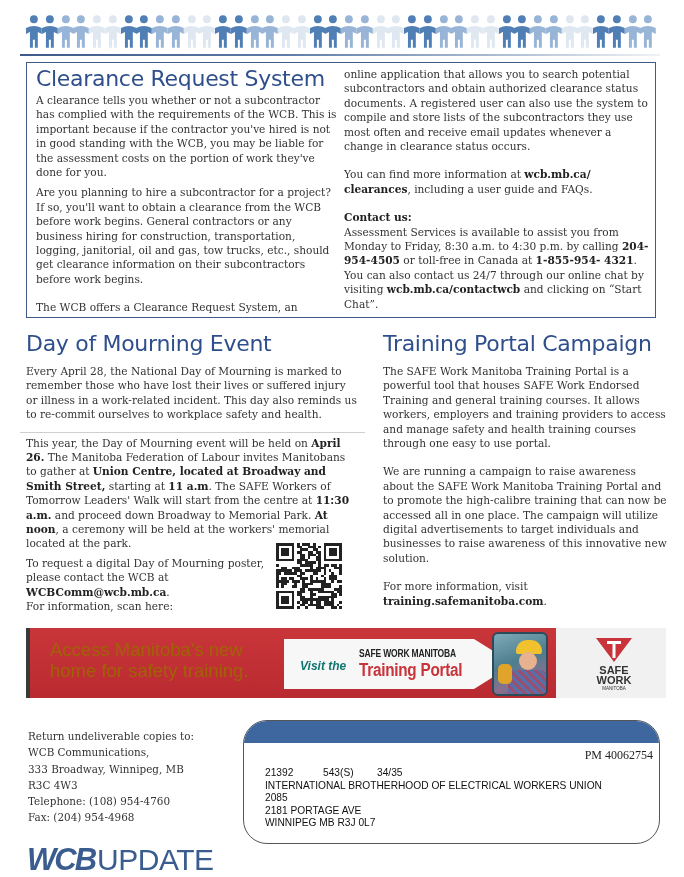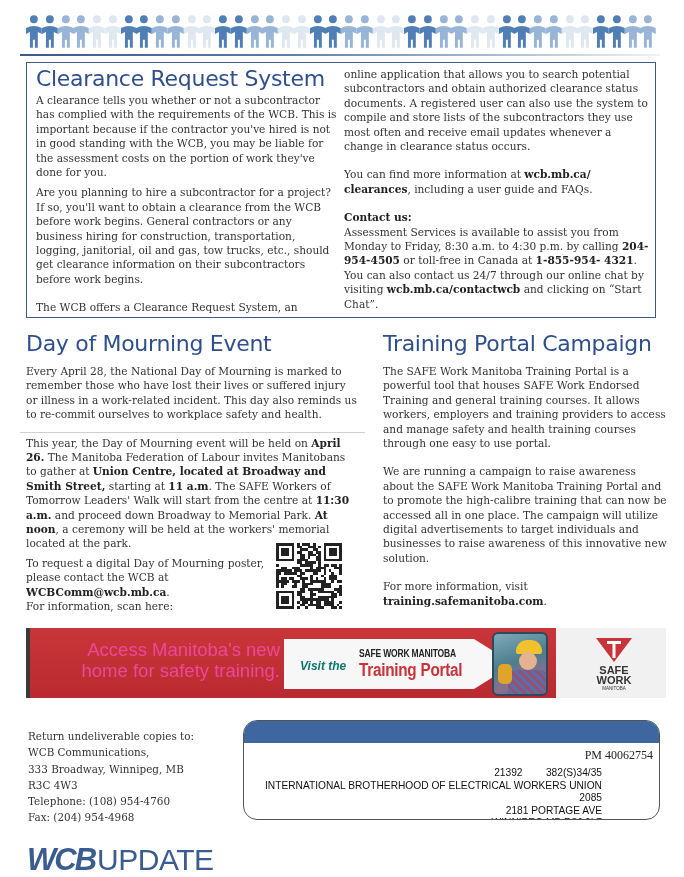--- a/index.html
+++ b/index.html
@@ -30,22 +30,22 @@
   .mourning-p2 { margin-top: 17px; }
   .request-block { position: absolute; left: 26px; top: 556px; width: 240px; }
   .qr { position: absolute; left: 276px; top: 543px; width: 66px; height: 66px; }
 
   .training { position: absolute; left: 383px; top: 330px; width: 285px; }
   .training p.body { font-size: 10.6px; }
 
   .banner { position: absolute; left: 26px; top: 628px; width: 640px; height: 70px; }
   .banner-red { position: absolute; left: 0; top: 0; width: 530px; height: 70px;
     background: linear-gradient(180deg, #c9363a 0%, #b92a30 100%); border-left: 4px solid #3a3a3a; }
-  .banner-headline { position: absolute; left: 24px; top: 11px; width: 230px; color: #ec4899;
-    font-family: "Liberation Sans", sans-serif; font-size: 18.5px; line-height: 21px; font-weight: normal; text-align: right; }
+  .banner-headline { position: absolute; left: 24px; top: 11px; width: 230px; color: #a16207;
+    font-family: "Liberation Sans", sans-serif; font-size: 18.5px; line-height: 21px; font-weight: normal; }
   .banner-arrow { position: absolute; left: 258px; top: 11px; width: 230px; height: 50px; }
   .banner-arrow svg { width: 100%; height: 100%; display: block; }
   .visit-label { position: absolute; left: 274px; top: 31px; font-family: "Liberation Sans", sans-serif;
     font-weight: bold; font-size: 12px; color: #0f766e; font-style: italic; }
   .swm-small { position: absolute; left: 333px; top: 20px; font-family: "Liberation Sans", sans-serif;
     font-weight: bold; font-size: 10px; color: #222; letter-spacing: -0.2px; transform: scaleX(0.85); transform-origin: left; }
   .training-portal-label { position: absolute; left: 333px; top: 32px; font-family: "Liberation Sans", sans-serif;
     font-weight: bold; font-size: 18px; color: #c8343a; letter-spacing: -0.3px; transform: scaleX(0.85); transform-origin: left; }
   .phone-photo { position: absolute; left: 466px; top: 4px; width: 56px; height: 64px; border-radius: 6px;
     background: linear-gradient(160deg, #7fa9b8 0%, #4c7e8e 45%, #8b6f8f 75%, #3d5f86 100%); border: 2px solid #2c4a5a; overflow: hidden; }
@@ -56,22 +56,22 @@
   .banner-logo-panel { position: absolute; left: 530px; top: 0; width: 110px; height: 70px; background: #f1f1f1; }
   .swm-logo { position: absolute; left: 568px; top: 8px; width: 40px; height: 60px; }
   .swm-logo svg { width: 100%; height: 100%; display: block; }
 
   .return-block { position: absolute; left: 28px; top: 728px; width: 230px; }
   .return-block p.body { font-size: 10.4px; line-height: 16.3px; }
   .wcb-logo { position: absolute; left: 27px; top: 828px; height: 34px; display: flex; align-items: baseline; }
   .wcb-logo .wcb { font-family: "Liberation Sans", sans-serif; font-weight: bold; font-style: italic; font-size: 31px; color: #3b5c8f; letter-spacing: -2px; margin-top: 14px; }
   .wcb-logo .update { font-family: "Liberation Sans", sans-serif; font-weight: normal; font-size: 30px; color: #3b5c8f; letter-spacing: -0.5px; margin-left: 2px; }
 
-  .mail-label { position: absolute; left: 243px; top: 720px; width: 417px; height: 100px;
-    border: 1px solid #555; border-radius: 14px; overflow: hidden; background: #fff; text-align: right; }
+  .mail-label { position: absolute; left: 243px; top: 720px; width: 417px; height: 124px;
+    border: 1px solid #555; border-radius: 24px; overflow: hidden; background: #fff; }
   .mail-label-bar { position: absolute; left: 0; top: 0; width: 100%; height: 22px; background: #3f679f; }
   .pm-number { position: absolute; right: 6px; top: 27px; font-family: "Liberation Serif", serif; font-size: 12px; color: #222; }
   .addr { position: absolute; left: 21px; top: 46px; font-family: "Liberation Sans", sans-serif; font-size: 10.2px; line-height: 12.6px; color: #111; }
   .addr-codes span { display: inline-block; }
   .code1 { width: 58px; }
   .code2 { width: 54px; }
 </style>
 </head>
 <body>
 
@@ -650,20 +650,20 @@
 <div class="wcb-logo">
   <span class="wcb">WCB</span>
   <span class="update">UPDATE</span>
 </div>
 
 <div class="mail-label">
   <div class="mail-label-bar"></div>
   <div class="pm-number">PM 40062754</div>
   <div class="addr">
     <div class="addr-codes">
-      <span class="code1">21392</span><span class="code2">382(S)</span><span>34/35</span>
+      <span class="code1">21392</span><span class="code2">543(S)</span><span>34/35</span>
     </div>
     <div>INTERNATIONAL BROTHERHOOD OF ELECTRICAL WORKERS UNION</div>
     <div>2085</div>
     <div>2181 PORTAGE AVE</div>
     <div>WINNIPEG MB  R3J 0L7</div>
   </div>
 </div>
 
 </body></html>

